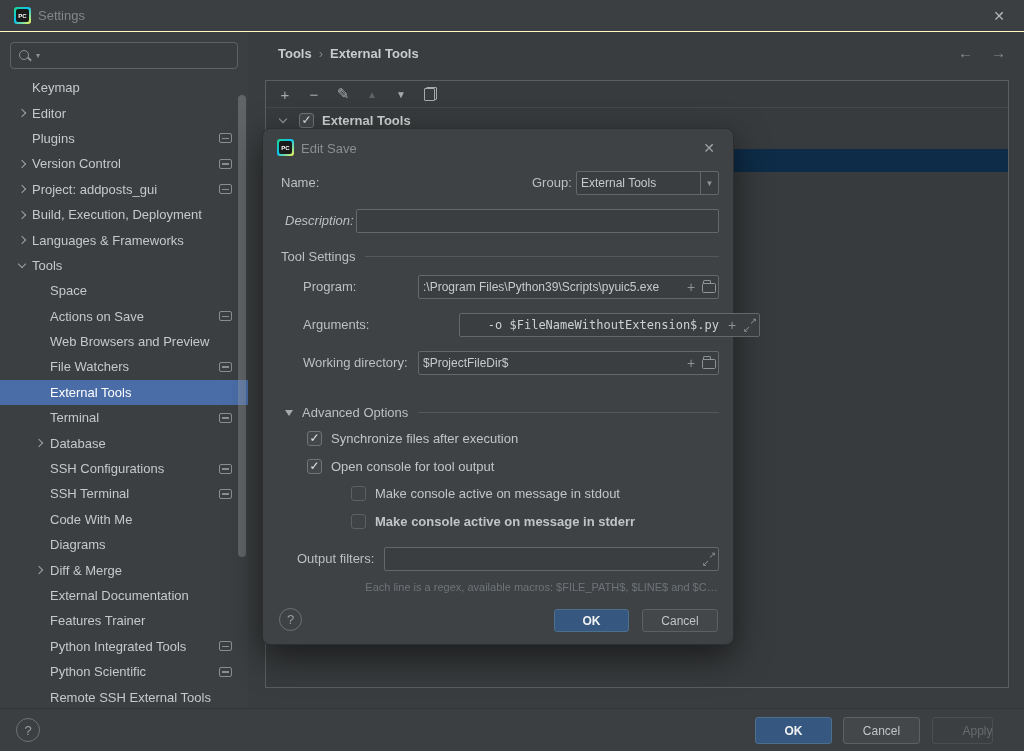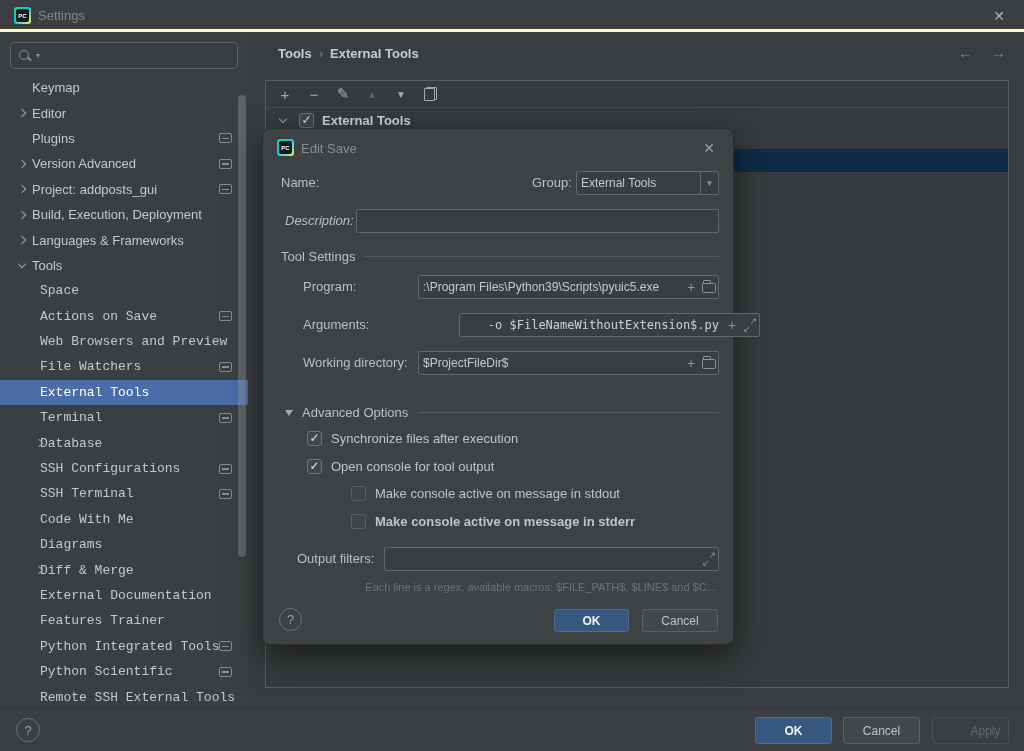--- a/index.html
+++ b/index.html
@@ -1,39 +1,39 @@
 <!DOCTYPE html>
 <html><head>
 <meta charset="utf-8">
 <style>
   * { margin:0; padding:0; box-sizing:border-box; }
   html,body { width:1024px; height:751px; }
   body { font-family:"Liberation Sans", sans-serif; background:#3c3f41; color:#c2c4c6; overflow:hidden; }
   .app { position:relative; width:1024px; height:751px; background:#3c3f41; }
 
   
-  .titlebar { position:absolute; left:0; top:0; width:1024px; height:32px; background:#3c3f41; border-bottom:3px solid #fef9c3; }
+  .titlebar { position:absolute; left:0; top:0; width:1024px; height:32px; background:#3c3f41; border-bottom:1px solid #fef9c3; }
   .pc-icon { position:absolute; width:17px; height:17px; border-radius:3px; background:linear-gradient(135deg,#21d789,#07c3f2 45%,#fcf84a); display:flex; align-items:center; justify-content:center; }
   .pc-icon .pc-in { width:13px; height:13px; background:#1a1a1a; border-radius:2px; color:#fff; font-size:6px; font-weight:bold; display:flex; align-items:center; justify-content:center; letter-spacing:0; }
   .titlebar .pc-icon { left:14px; top:7px; }
   .title-text { position:absolute; left:38px; top:8px; font-size:13px; color:#83878a; }
   .win-close { position:absolute; right:14px; top:6px; width:22px; height:20px; color:#b4b7b9; font-size:14px; display:flex; align-items:center; justify-content:center; cursor:pointer; }
 
   
   .sidebar { position:absolute; left:0; top:32px; width:248px; height:676px; background:#3c3f41; }
   .searchbox { position:absolute; left:10px; top:10px; width:228px; height:27px; background:#3a3d3f; border:1px solid #5f6365; border-radius:4px; display:flex; align-items:center; padding-left:8px; }
   .mag { position:relative; width:16px; height:14px; }
   .mag::before { content:""; position:absolute; left:0; top:1px; width:8px; height:8px; border:1.5px solid #8d9194; border-radius:50%; }
   .mag::after { content:""; position:absolute; left:8px; top:9px; width:5px; height:1.5px; background:#8d9194; transform:rotate(45deg); }
   .mag-caret { color:#8d9194; font-size:8px; margin-left:1px; }
   .search-input { flex:1; background:transparent; border:none; outline:none; color:#c2c4c6; font-size:13px; padding:0 6px; }
 
   .nav-list { position:absolute; left:0; top:43px; width:248px; height:633px; overflow:hidden; }
   .s-row { position:relative; height:25.4px; display:flex; align-items:center; padding-left:32px; font-size:13px; color:#c6c8ca; cursor:pointer; }
-  .s-row.sub { padding-left:40px;font-family:Liberation Mono, monospace; }
+  .s-row.sub { padding-left:50px; }
   .s-row.selected { background:#4a6da8; color:#ffffff; }
   .s-row .chev { position:absolute; left:19px; width:6px; height:6px; border-right:1.5px solid #9fa3a6; border-bottom:1.5px solid #9fa3a6; visibility:hidden; }
   .s-row.sub .chev { left:36px; }
   .s-row.chev-right .chev { visibility:visible; transform:rotate(-45deg); }
   .s-row.chev-down .chev { visibility:visible; transform:rotate(45deg); margin-top:-2px; }
   .badge-ic { position:absolute; right:16px; top:50%; margin-top:-5px; width:13px; height:10px; border:1px solid #8a8e90; border-radius:2px; visibility:hidden; }
   .badge-ic::after { content:""; position:absolute; left:2px; top:3.5px; width:7px; height:1.5px; background:#8a8e90; }
   .s-row.has-badge .badge-ic { visibility:visible; }
   .side-scroll { position:absolute; right:2px; top:63px; width:8px; height:462px; background:rgba(166,170,174,0.35); border-radius:4px; cursor:pointer; }
 
@@ -62,21 +62,21 @@
 
   
   .footer { position:absolute; left:0; top:708px; width:1024px; height:43px; background:#3c3f41; border-top:1px solid #313436; }
   .help-circle { position:absolute; width:24px; height:24px; border:1.5px solid #6e7275; border-radius:50%; color:#9b9ea1; font-size:13px; display:flex; align-items:center; justify-content:center; cursor:pointer; }
   .footer .help-circle { left:16px; top:9px; }
   .btn { position:absolute; height:27px; border-radius:3px; font-size:12px; display:flex; align-items:center; justify-content:center; cursor:pointer; border:1px solid #5e6163; background:#43474a; color:#c2c4c6; }
   .btn.primary { background:#365880; border-color:#4c708c; color:#f0f1f2; font-weight:bold; }
   .btn.disabled { background:transparent; border-color:#4c4f51; color:#686c6f; }
   .footer .btn-ok { left:755px; top:8px; width:77px; }
   .footer .btn-cancel { left:843px; top:8px; width:77px; }
-  .footer .btn-apply { left:932px; top:8px; width:77px;padding-left:30px; }
+  .footer .btn-apply { left:932px; top:8px; width:61px;padding-left:30px; }
 
   
   .dialog { position:absolute; left:262px; top:128px; width:472px; height:517px; background:#3f4244; border:1px solid #2c2e30; border-radius:8px; box-shadow:0 12px 34px rgba(0,0,0,0.55); z-index:10; }
   .dialog .pc-icon { left:14px; top:10px; }
   .dlg-title { position:absolute; left:38px; top:12px; font-size:13px; color:#8a8e91; }
   .dlg-close { position:absolute; right:14px; top:9px; width:20px; height:20px; color:#9fa3a6; font-size:14px; display:flex; align-items:center; justify-content:center; cursor:pointer; }
   .lbl { position:absolute; font-size:13px; color:#bdbfc1; line-height:24px; }
   .tinput { position:absolute; height:24px; background:#3b3e40; border:1px solid #646869; border-radius:2px; color:#c7c9ca; font-size:12.5px; padding:0 6px; outline:none; font-family:"Liberation Sans", sans-serif; }
   .field { position:absolute; height:24px; background:#3b3e40; border:1px solid #646869; border-radius:2px; display:flex; align-items:center; }
   .field input { flex:1; min-width:0; background:transparent; border:none; outline:none; color:#c7c9ca; font-size:12px; padding:0 4px; font-family:"Liberation Sans", sans-serif; }
@@ -134,21 +134,21 @@
         </div>
 
         <div class="s-row has-badge">
 
           <span class="s-label">Plugins</span>
           <span class="badge-ic"></span>
         </div>
 
         <div class="s-row has-badge chev-right">
           <span class="chev"></span>
-          <span class="s-label">Version Advanced</span>
+          <span class="s-label">Version Control</span>
           <span class="badge-ic"></span>
         </div>
 
         <div class="s-row has-badge chev-right">
           <span class="chev"></span>
           <span class="s-label">Project: addposts_gui</span>
           <span class="badge-ic"></span>
         </div>
 
         <div class="s-row chev-right">

